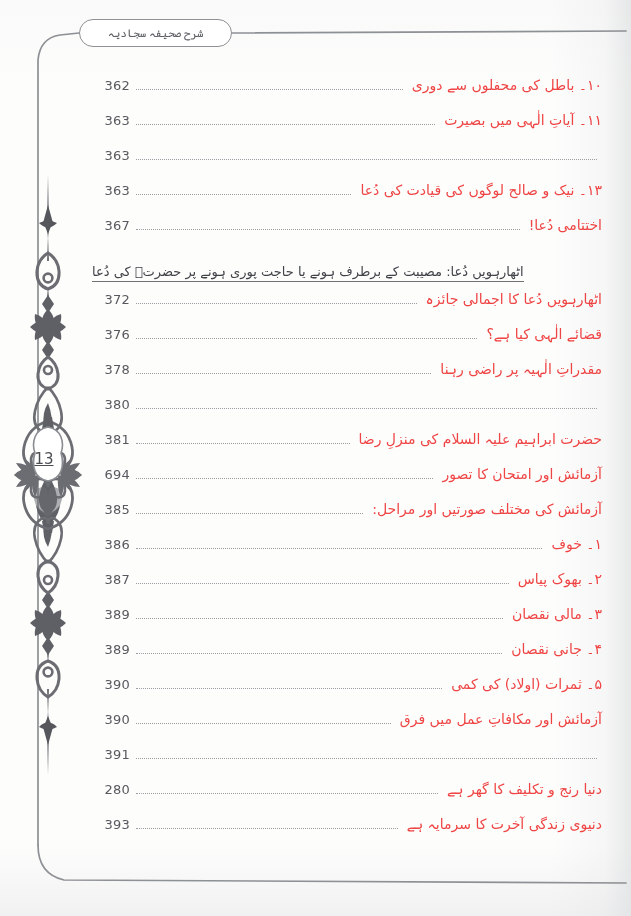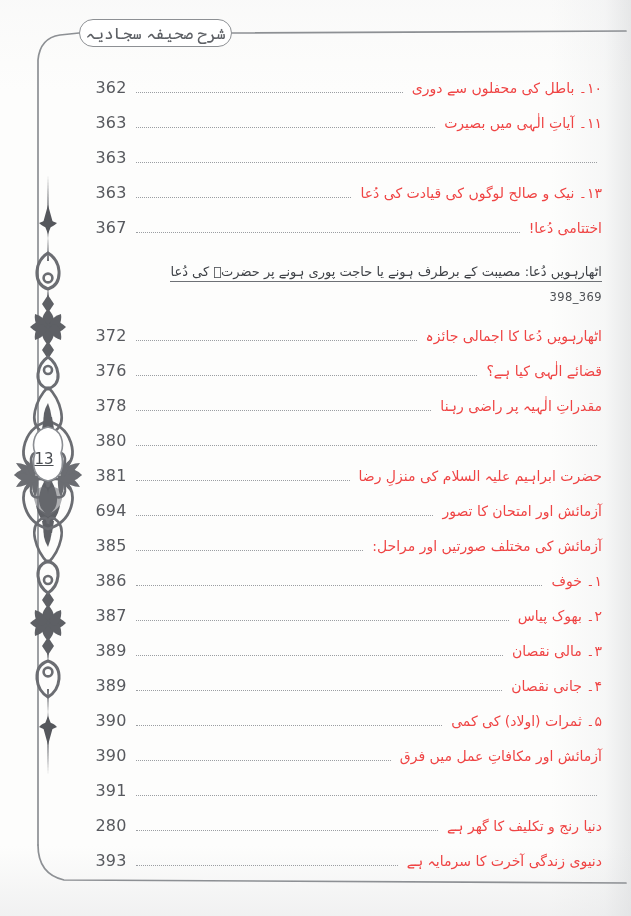--- a/index.html
+++ b/index.html
@@ -52,25 +52,25 @@
     height: 28px;
     border: 1.4px solid #8d9094;
     border-radius: 15px;
     background: #ffffff;
     display: flex;
     align-items: center;
     justify-content: center;
     box-sizing: border-box;
   }
   #header-title {
-    font-size: 16px;
+    font-size: 11px;
     color: #5d6065;
     letter-spacing: -0.3px;
     white-space: nowrap;
-    font-family: Liberation Sans, sans-serif;
+    font-family: Liberation Serif, serif;
   }
 
   
   #ornament {
     position: absolute;
     left: 8px;
     top: 175px;
     width: 80px;
     height: 600px;
     pointer-events: none;
@@ -121,33 +121,33 @@
   .toc-leader {
     flex: 1 1 auto;
     border-bottom: 1.6px dotted #9b9ea2;
     margin: 0 5px 4px 6px;
     min-width: 30px;
     height: 1px;
   }
   .toc-page {
     flex: 0 0 auto;
     direction: ltr;
-    font-size: 16px;
+    font-size: 13px;
     color: #57595e;
     min-width: 38px;
-    text-align: center;
+    text-align: right;
     font-family: "DejaVu Sans", "Liberation Sans", sans-serif;
     letter-spacing: 0.2px;
   }
 
   
   #section-heading {
     margin-top: 8px;
-    margin-bottom: 16px;
-    text-align: right;
+    margin-bottom: 4px;
+    text-align: left;
     direction: rtl;
   }
   #section-heading-title {
     display: inline-block;
     font-size: 13px;
     color: #3f4247;
     border-bottom: 1.4px solid #6e7176;
     padding-bottom: 2px;
     white-space: nowrap;
     letter-spacing: -0.2px;
@@ -275,21 +275,20 @@
         </div>
         <div class="toc-row">
           <span class="toc-label">اختتامی دُعا!</span>
           <span class="toc-leader"></span>
           <span class="toc-page">367</span>
         </div>
       </div>
 
     <div id="section-heading">
       <div id="section-heading-title">اٹھارہویں دُعا: مصیبت کے برطرف ہونے یا حاجت پوری ہونے پر حضرتؑ کی دُعا</div>
-      <div id="section-heading-range">398_369</div>
     </div>
     <div id="section-heading-spacer"></div>
 
     <div id="toc-group-bottom">
         <div class="toc-row">
           <span class="toc-label">اٹھارہویں دُعا کا اجمالی جائزہ</span>
           <span class="toc-leader"></span>
           <span class="toc-page">372</span>
         </div>
         <div class="toc-row">

